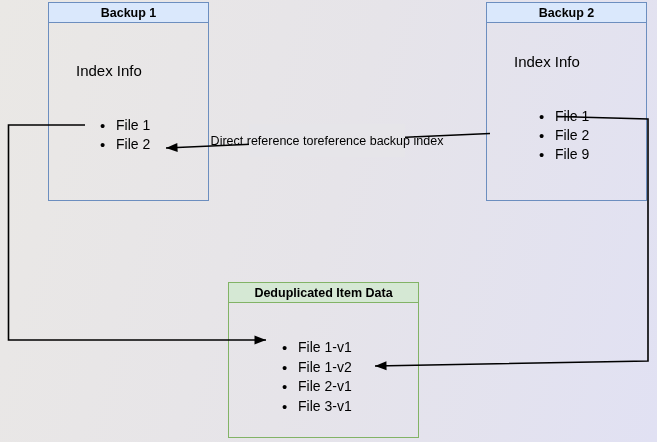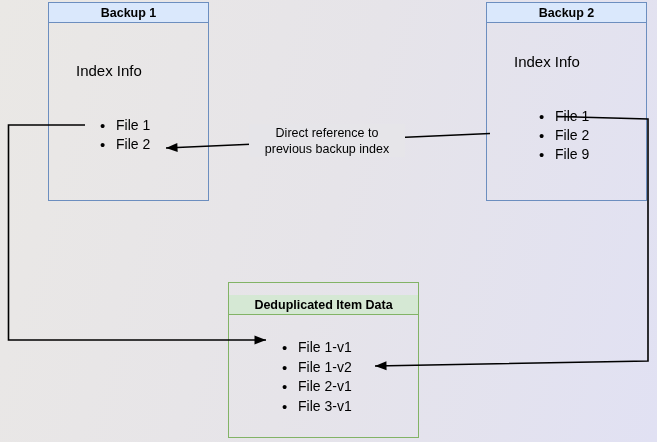--- a/index.html
+++ b/index.html
@@ -34,21 +34,21 @@
   .node-header {
     height: 20px;
     display: flex;
     align-items: center;
     justify-content: center;
     font-size: 12.5px;
     font-weight: bold;
     border-bottom: 1.5px solid;
   }
   .blue  .node-header { background: var(--blue-fill);  border-bottom-color: var(--blue-border); }
-  .green .node-header { background: var(--green-fill); border-bottom-color: var(--green-border); margin-top: 12px; }
+  .green .node-header { background: var(--green-fill); border-bottom-color: var(--green-border); }
   .subtitle {
     position: absolute;
     font-size: 15px;
     line-height: 16px;
     white-space: nowrap;
   }
   ul.file-list {
     position: absolute;
     list-style: none;
     font-size: 14px;
@@ -78,21 +78,21 @@
     left: 249px;
     top: 124px;
     width: 156px;
     height: 33px;
     background: var(--label-bg);
     font-size: 12.5px;
     line-height: 16px;
     text-align: center;
     white-space: nowrap;
     display: flex;
-    flex-direction: column;
+    flex-direction: row;
     align-items: center;
     justify-content: center;
   }
   
   #backup1-box { left: 48px;  top: 2px;   width: 161px; height: 199px; }
   #backup2-box { left: 448px; top: 2px;   width: 161px; height: 199px; margin-left: 38px; }
   #dedup-box   { left: 228px; top: 282px; width: 191px; height: 156px; }
   #backup1-box .subtitle { left: 27px; top: 60px; }
   #backup2-box .subtitle { left: 27px; top: 51px; }
   #backup1-box ul.file-list { left: 51px; top: 113px; }
@@ -145,16 +145,16 @@
         <path d="M0.5,0.5 L12,5 L0.5,9.5 Z" fill="#000000"></path>
       </marker>
     </defs>
     <polyline points="85,125 8.5,125 8.5,340 266,340" fill="none" stroke="#000000" stroke-width="1.6" marker-end="url(#arrow)"></polyline>
     <line x1="490" y1="133.5" x2="166" y2="148" stroke="#000000" stroke-width="1.6" marker-end="url(#arrow)"></line>
     <polyline points="557,116.5 648,119 648,361 375,366" fill="none" stroke="#000000" stroke-width="1.6" marker-end="url(#arrow)"></polyline>
   </svg>
 
   <div class="edge-label">
     <span>Direct reference to</span>
-    <span>previous backup index</span>
+    <span>reference backup index</span>
   </div>
 
 </div>
 
 </body></html>

